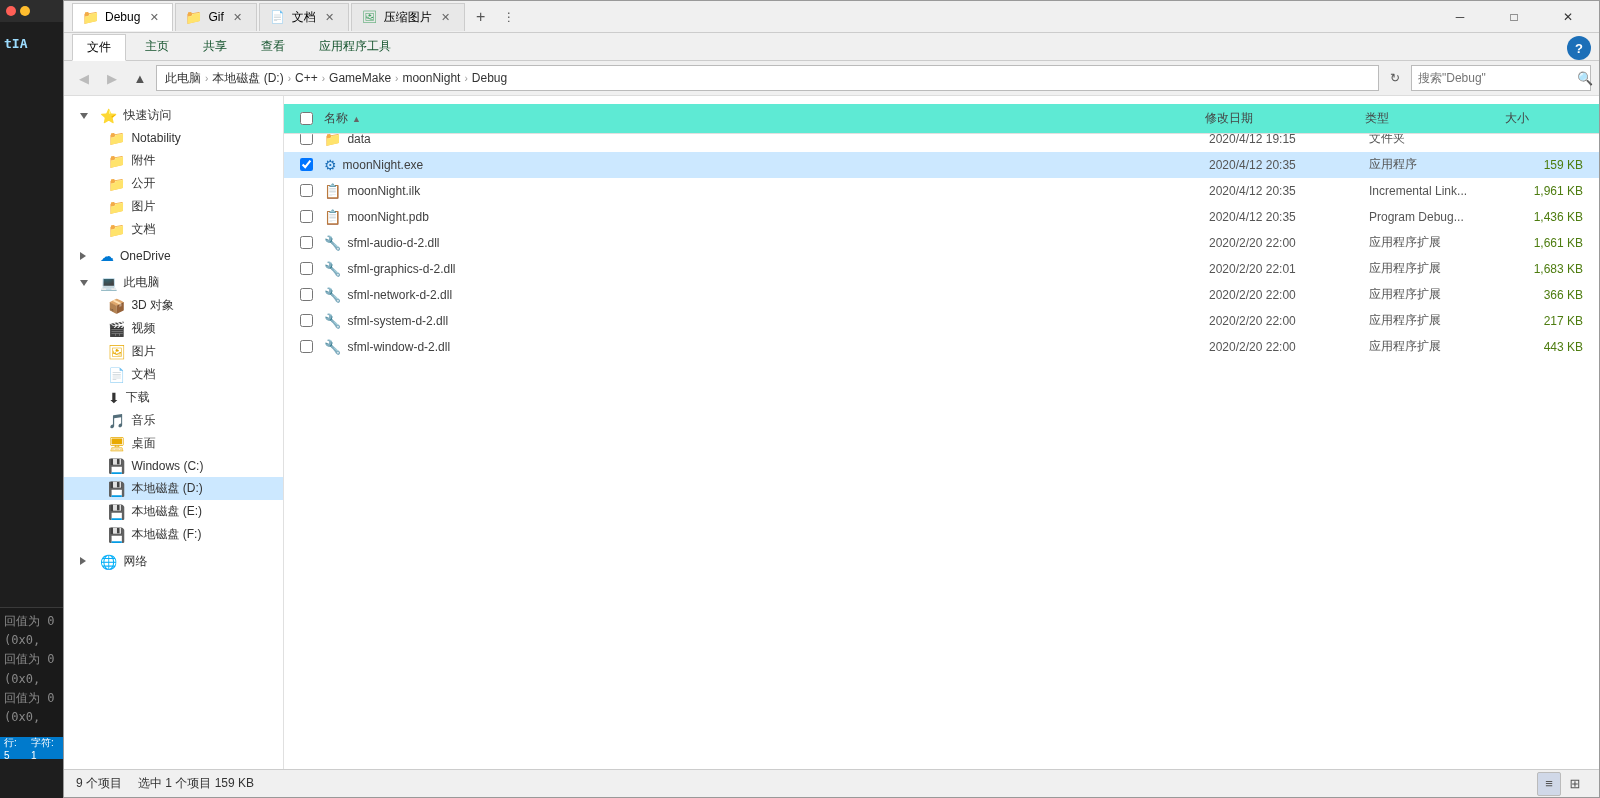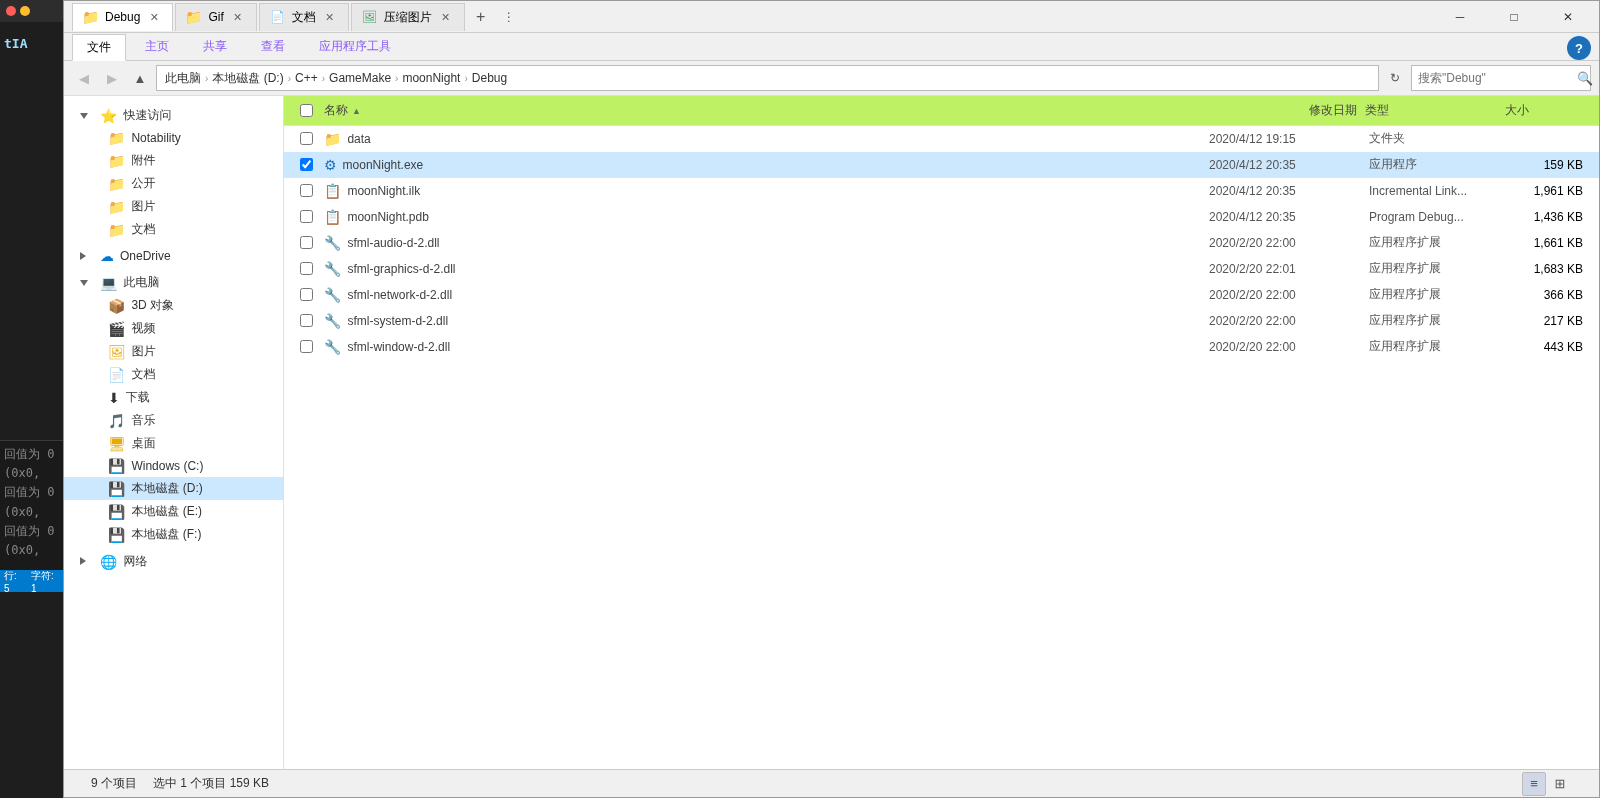--- a/index.html
+++ b/index.html
@@ -9,21 +9,21 @@
       background: #1e1e1e;
       width: 1600px;
       height: 798px;
       overflow: hidden;
       display: flex;
     }
 
     
     .editor-area {
       width: 63px;
-      height: 592px;
+      height: 759px;
       background: #252526;
       flex-shrink: 0;
       display: flex;
       flex-direction: column;
     }
 
     
     .explorer-window {
       flex: 1;
       display: flex;
@@ -129,21 +129,21 @@
     .ribbon-tabs {
       display: flex;
       padding: 0 8px;
       gap: 4px;
       align-items: flex-end;
     }
     .ribbon-tab {
       padding: 4px 14px;
       cursor: pointer;
       font-size: 12px;
-      color: #8b5cf6;
+      color: #14532d;
       border: 1px solid transparent;
     }
     .ribbon-tab.active {
       background: #fff;
       border: 1px solid #ccc;
       border-bottom-color: #fff;
       color: #000;
       margin-bottom: -1px;
     }
     .ribbon-help {
@@ -272,34 +272,34 @@
       background: #fff;
       overflow-y: auto;
       display: flex;
       flex-direction: column;
     }
     .file-list-header {
       display: flex;
       align-items: center;
       padding: 0 8px;
       border-bottom: 1px solid #e0e0e0;
-      background: #bef264;
+      background: #5eead4;
       min-height: 30px;
       position: sticky;
-      top: 0;
+      top: 8px;
       z-index: 10;
     }
     .col-checkbox {
       width: 28px;
       display: flex;
       align-items: center;
       justify-content: center;
     }
     .col-name { flex: 1; min-width: 200px; padding: 0 4px; }
-    .col-date { width: 160px; padding: 0 8px; justify-content: flex-end; }
+    .col-date { width: 160px; padding: 0 8px; }
     .col-type { width: 140px; padding: 0 8px; }
     .col-size { width: 90px; padding: 0 8px; text-align: right; }
     .col-sort-indicator { color: #666; font-size: 9px; margin-left: 4px; }
     
     .col-header {
       font-size: 12px;
       color: #444;
       cursor: pointer;
       user-select: none;
       display: flex;
@@ -335,30 +335,30 @@
     }
     .file-icon { font-size: 14px; flex-shrink: 0; }
     .folder-file-icon { color: #e8a900; }
     .exe-icon { color: #1c6fb8; }
     .ilk-icon { color: #666; }
     .pdb-icon { color: #666; }
     .dll-icon { color: #8888cc; }
     .file-name-text { color: #404040; }
     .file-date { width: 160px; padding: 0 8px; font-size: 12px; color: #555; }
     .file-type { width: 140px; padding: 0 8px; font-size: 12px; color: #555; }
-    .file-size { width: 90px; padding: 0 8px; font-size: 12px; color: #000000; text-align: right; }
+    .file-size { width: 90px; padding: 0 8px; font-size: 12px; color: #4d7c0f; text-align: right; }
 
     
     .explorer-status {
       height: 28px;
       background: #f0f0f0;
       border-top: 1px solid #ccc;
       display: flex;
       align-items: center;
-      padding: 0 27px;
+      padding: 0 12px;
       font-size: 12px;
       color: #333;
       gap: 16px;
     }
     .status-spacer { flex: 1; }
     .view-icons { display: flex; gap: 2px; }
     .view-icon-btn {
       width: 24px;
       height: 24px;
       display: flex;

